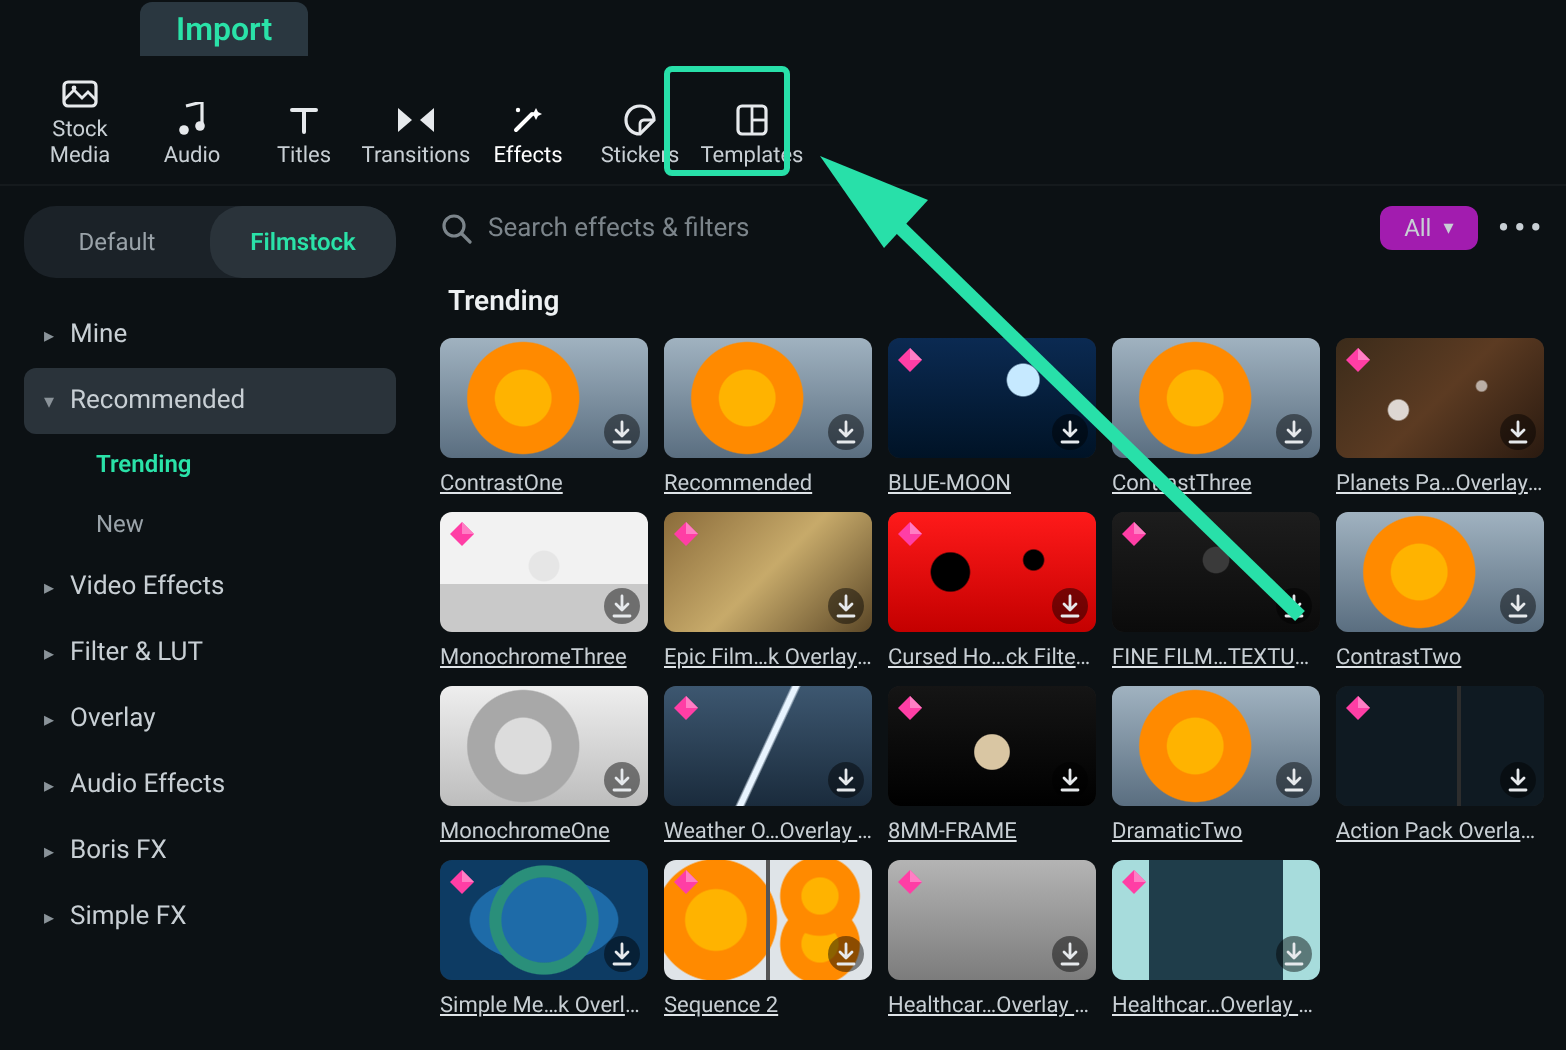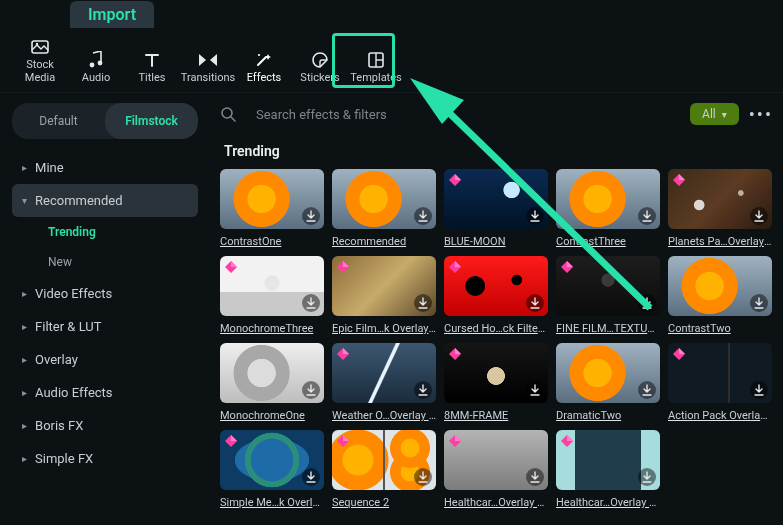--- a/index.html
+++ b/index.html
@@ -17,23 +17,23 @@
   .toggle { display:flex; background:#1b2228; border-radius:16px; overflow:hidden; font-size:12px; margin-bottom:12px; }
   .toggle div { flex:1; text-align:center; padding:11px 0; cursor:pointer; color:#9aa3a9; }
   .toggle .sel { background:#2a333a; color:#2ae2a8; border-radius:16px; font-weight:600; }
   .side-item { display:flex; align-items:center; gap:8px; font-size:13px; color:#c8cfd4; padding:9px 10px; border-radius:6px; cursor:pointer; }
   .side-item .chev { font-size:10px; color:#8a9399; }
   .side-item.selected { background:#2a333a; }
   .side-sub { padding:8px 10px 8px 36px; font-size:12px; color:#9aa3a9; cursor:pointer; }
   .side-sub.active { color:#2ae2a8; font-weight:600; }
   .main { flex:1; padding:10px 10px 0 10px; overflow:hidden; position:relative; }
   .searchrow { display:flex; align-items:center; gap:10px; margin-bottom:18px; }
-  .searchbox { flex:1; display:flex; align-items:center; gap:20px; color:#7c858b; font-size:13px; }
+  .searchbox { flex:1; display:flex; align-items:center; gap:8px; color:#7c858b; font-size:13px; }
   .searchplaceholder { color:#7c858b; }
-  .allbtn { background:#4d7c0f; border-radius:6px; padding:4px 12px; font-size:12px; color:#c8cfd4; display:flex; align-items:center; gap:6px; cursor:pointer; }
+  .allbtn { background:#a21caf; border-radius:6px; padding:4px 12px; font-size:12px; color:#c8cfd4; display:flex; align-items:center; gap:6px; cursor:pointer; }
   .more { color:#c8cfd4; font-size:18px; cursor:pointer; letter-spacing:2px; }
   .section-title { font-size:14px; font-weight:600; color:#eef1f3; margin-bottom:10px; padding-left:4px; }
   .grid { display:grid; grid-template-columns:repeat(5, 104px); gap:8px 8px; }
   .card { width:104px;text-decoration:underline; }
   .thumb { width:104px; height:60px; border-radius:6px; background:#222; position:relative; overflow:hidden; }
   .thumb .dia { position:absolute; left:4px; top:4px; width:14px; height:14px; }
   .thumb .dl { position:absolute; right:4px; bottom:4px; width:18px; height:18px; border-radius:50%; background:rgba(0,0,0,0.45); display:flex; align-items:center; justify-content:center; cursor:pointer; }
   .caption { font-size:11px; color:#c8cfd4; margin-top:6px; white-space:nowrap; overflow:hidden; text-overflow:ellipsis; }
   
   .flower::before { content:""; position:absolute; inset:0; background:

